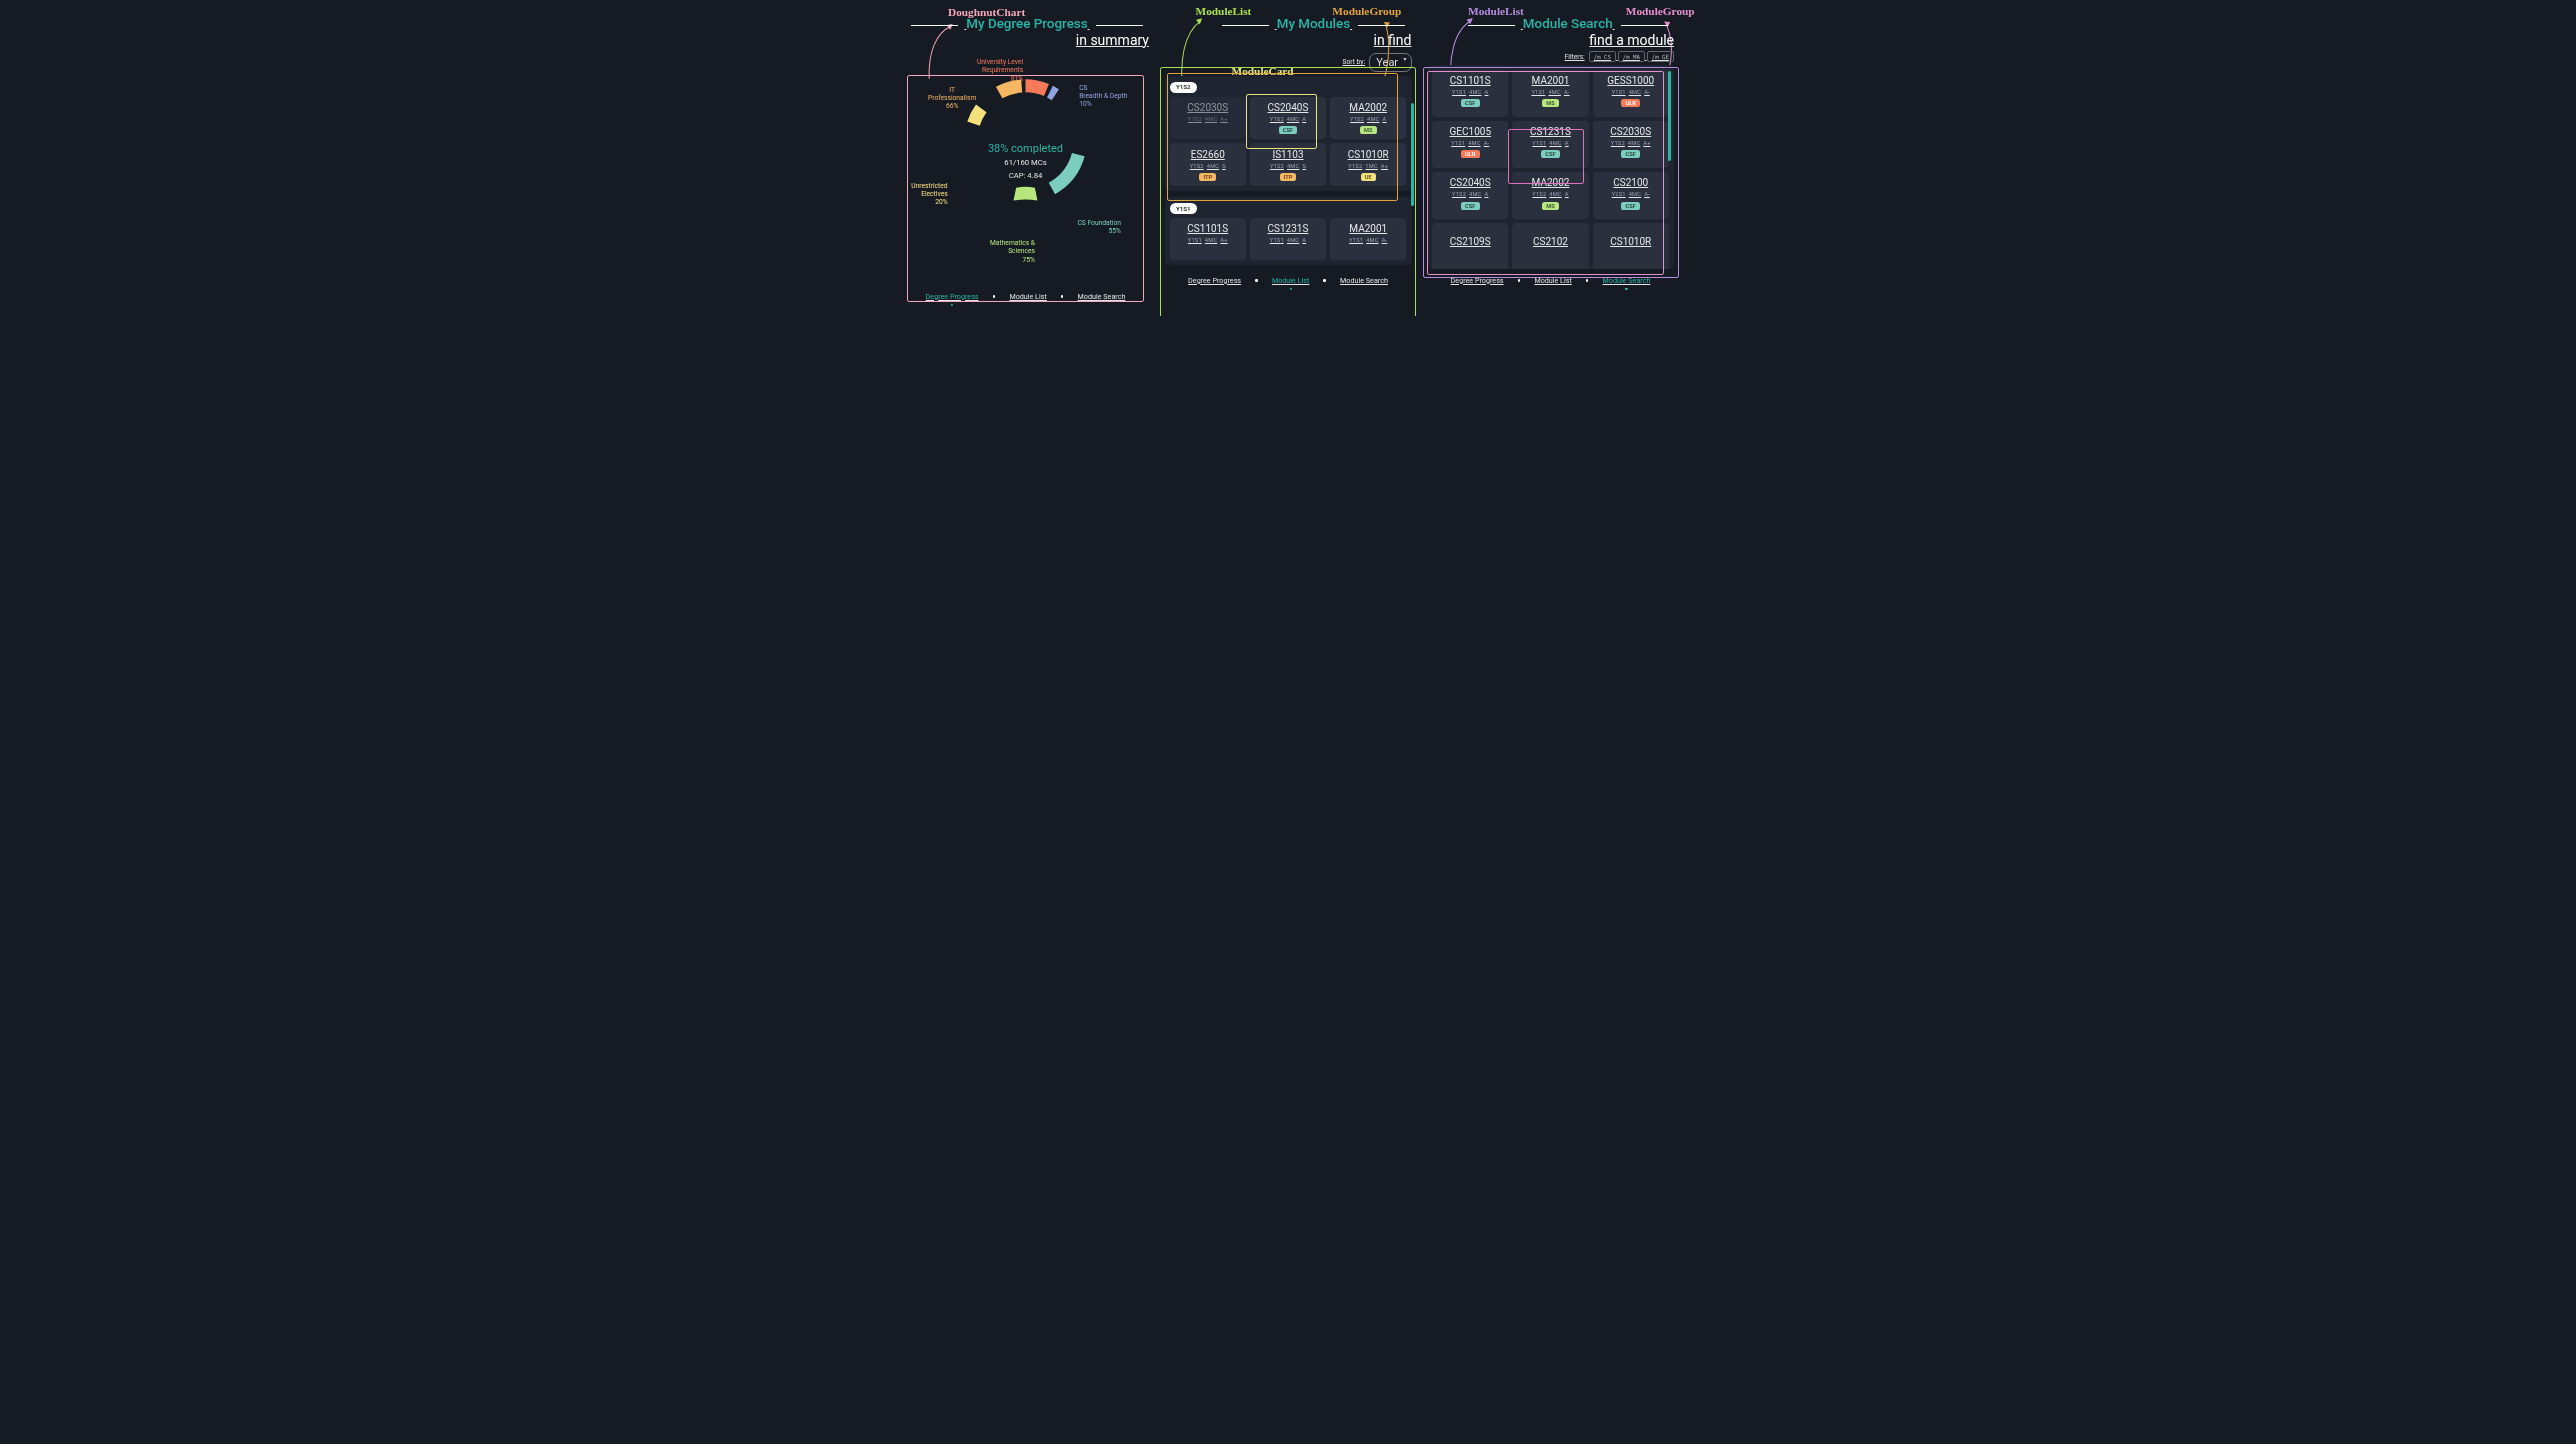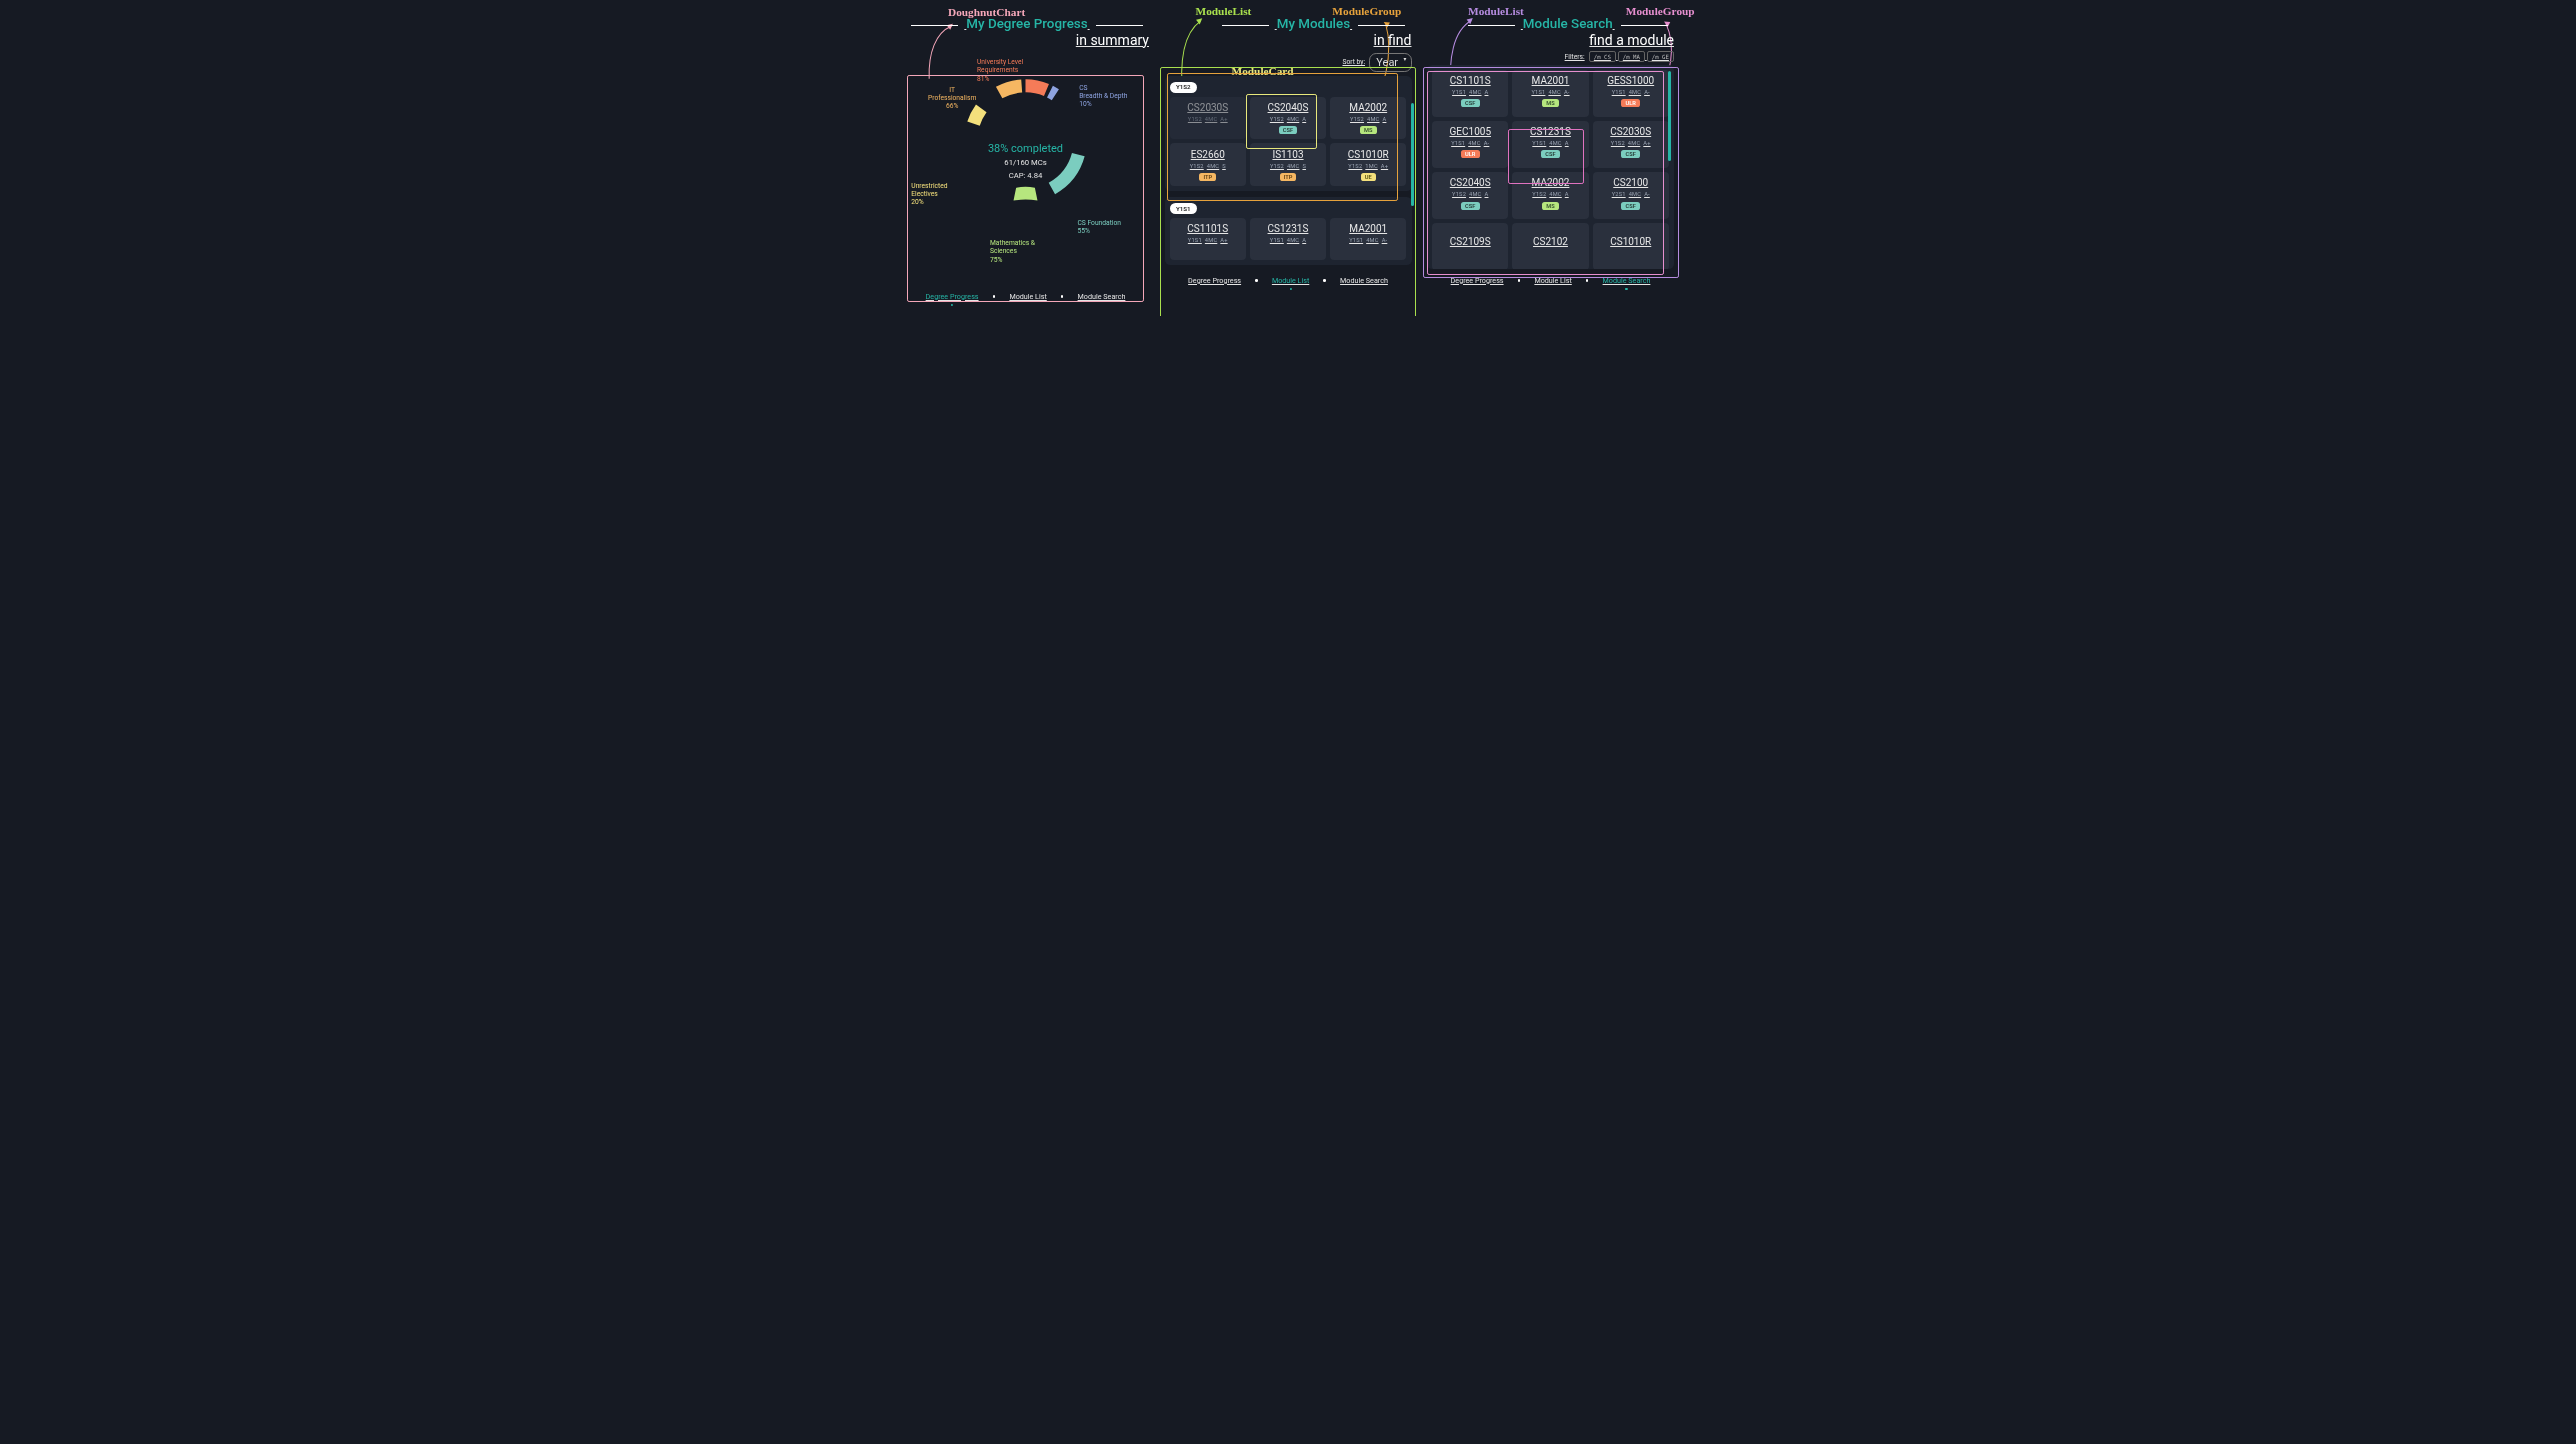--- a/index.html
+++ b/index.html
@@ -96,21 +96,21 @@
 
 .donut-wrap {
   position: relative;
   height: 232px;
 }
 .donut-svg { display: block; margin: 0 auto; }
 .donut-label {
   position: absolute;
   font-size: 6.7px;
   line-height: 1.25;
-  text-align: left;
+  text-align: right;
 }
 .donut-center {
   position: absolute;
   left: 50%; top: 50%;
   transform: translate(-50%, -70%);
   text-align: center;
   width: 103px;
 }
 .donut-center .pct { color: #26b5a6; font-size: 11px; text-align: center; }
 .donut-center .mcs { font-size: 7.7px; margin-top: 3.1px; }

